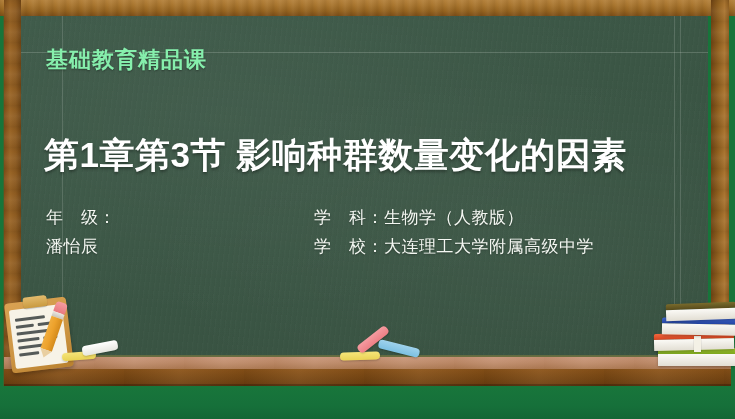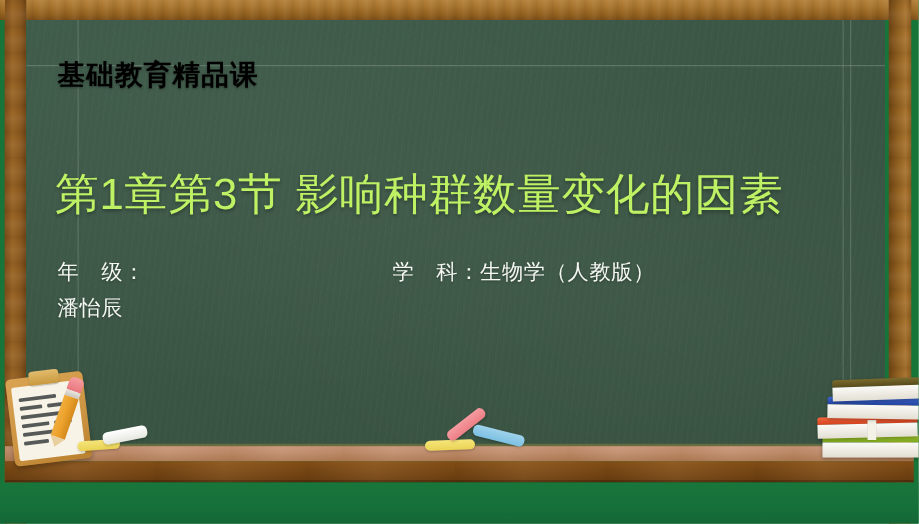--- a/index.html
+++ b/index.html
@@ -92,31 +92,31 @@
     width: 1px;
     background: rgba(214,224,214,0.18);
   }
 
   
   .eyebrow {
     position: absolute;
     left: 46px; top: 45px;
     font-size: 22px;
     font-weight: bold;
-    color: #000000;
+    color: #86efac;
     letter-spacing: 1px;
     text-shadow: 0 1px 2px rgba(0,0,0,0.35);
     white-space: nowrap;
   }
   .main-title {
     position: absolute;
     left: 44px; top: 132px;
     font-size: 35px;
-    font-weight: normal;
-    color: #bef264;
+    font-weight: bold;
+    color: #ffffff;
     letter-spacing: 0.5px;
     text-shadow: 0 2px 3px rgba(0,0,0,0.35);
     white-space: nowrap;
   }
   .info {
     position: absolute;
     left: 46px; top: 206px;
     color: #f4f7f2;
     font-family: "DejaVu Serif", "Liberation Serif", serif;
     font-size: 17px;
@@ -354,20 +354,24 @@
         <span class="info-label w3">年　级：</span>
       </span>
       <span class="info-cell">
         <span class="info-label w3">学　科：</span>
         <span class="info-value">生物学（人教版）</span>
       </span>
     </div>
     <div class="info-row">
       <span class="info-cell left">
         <span class="info-value">潘怡辰</span>
+      </span>
+      <span class="info-cell">
+        <span class="info-label w3">学　校：</span>
+        <span class="info-value">大连理工大学附属高级中学</span>
       </span>
     </div>
   </div>
 
   <div class="ledge-lip"></div>
   <div class="ledge-top"></div>
   <div class="ledge-front"></div>
   <div class="ledge-shadow"></div>
   <div class="floor"></div>
 

